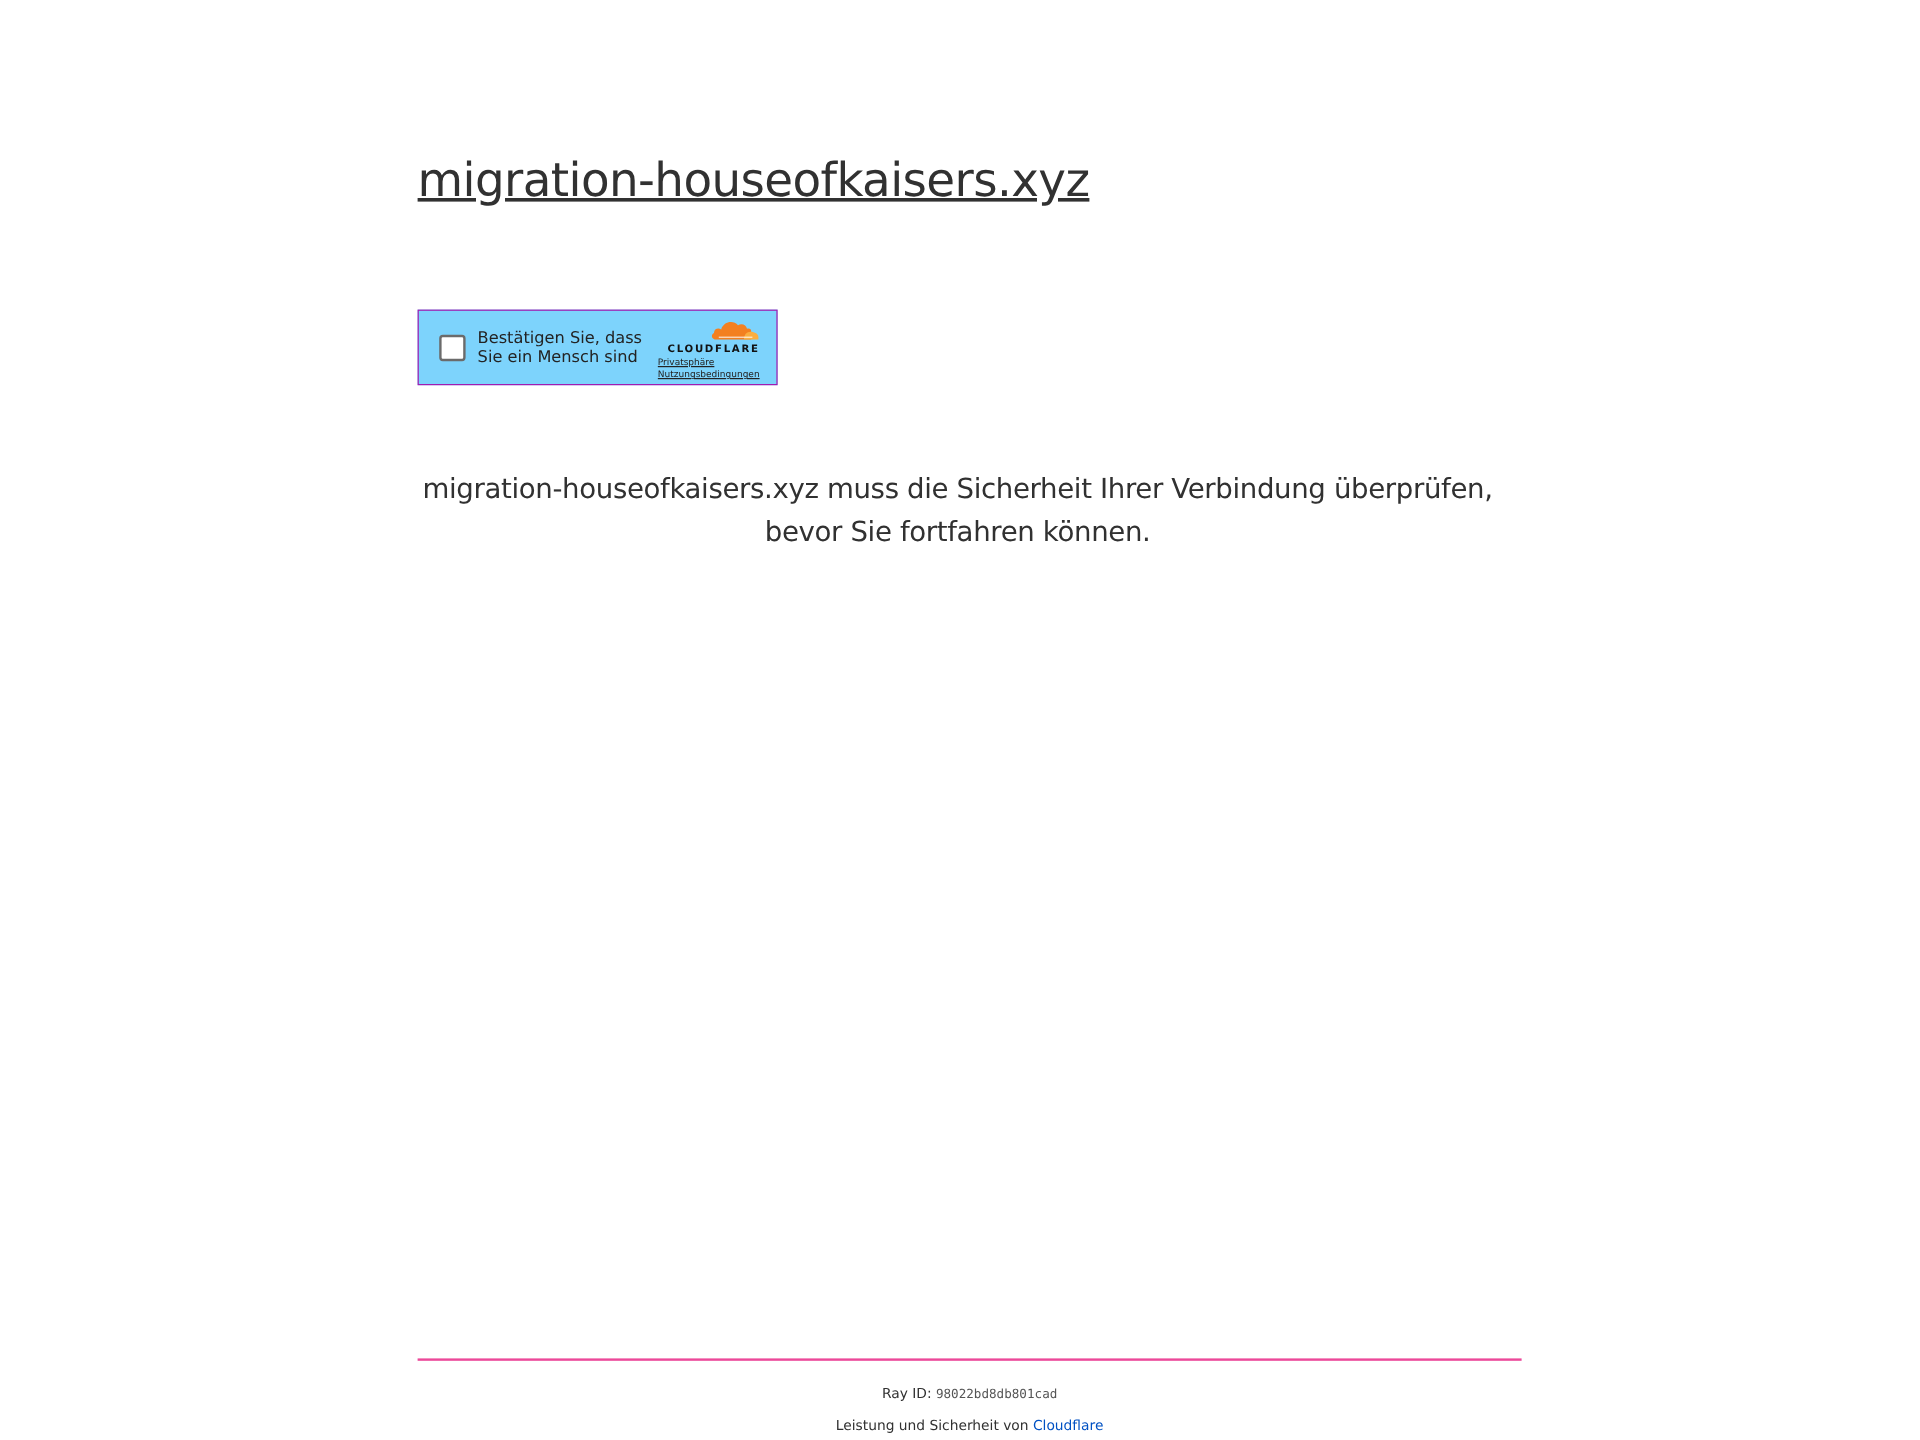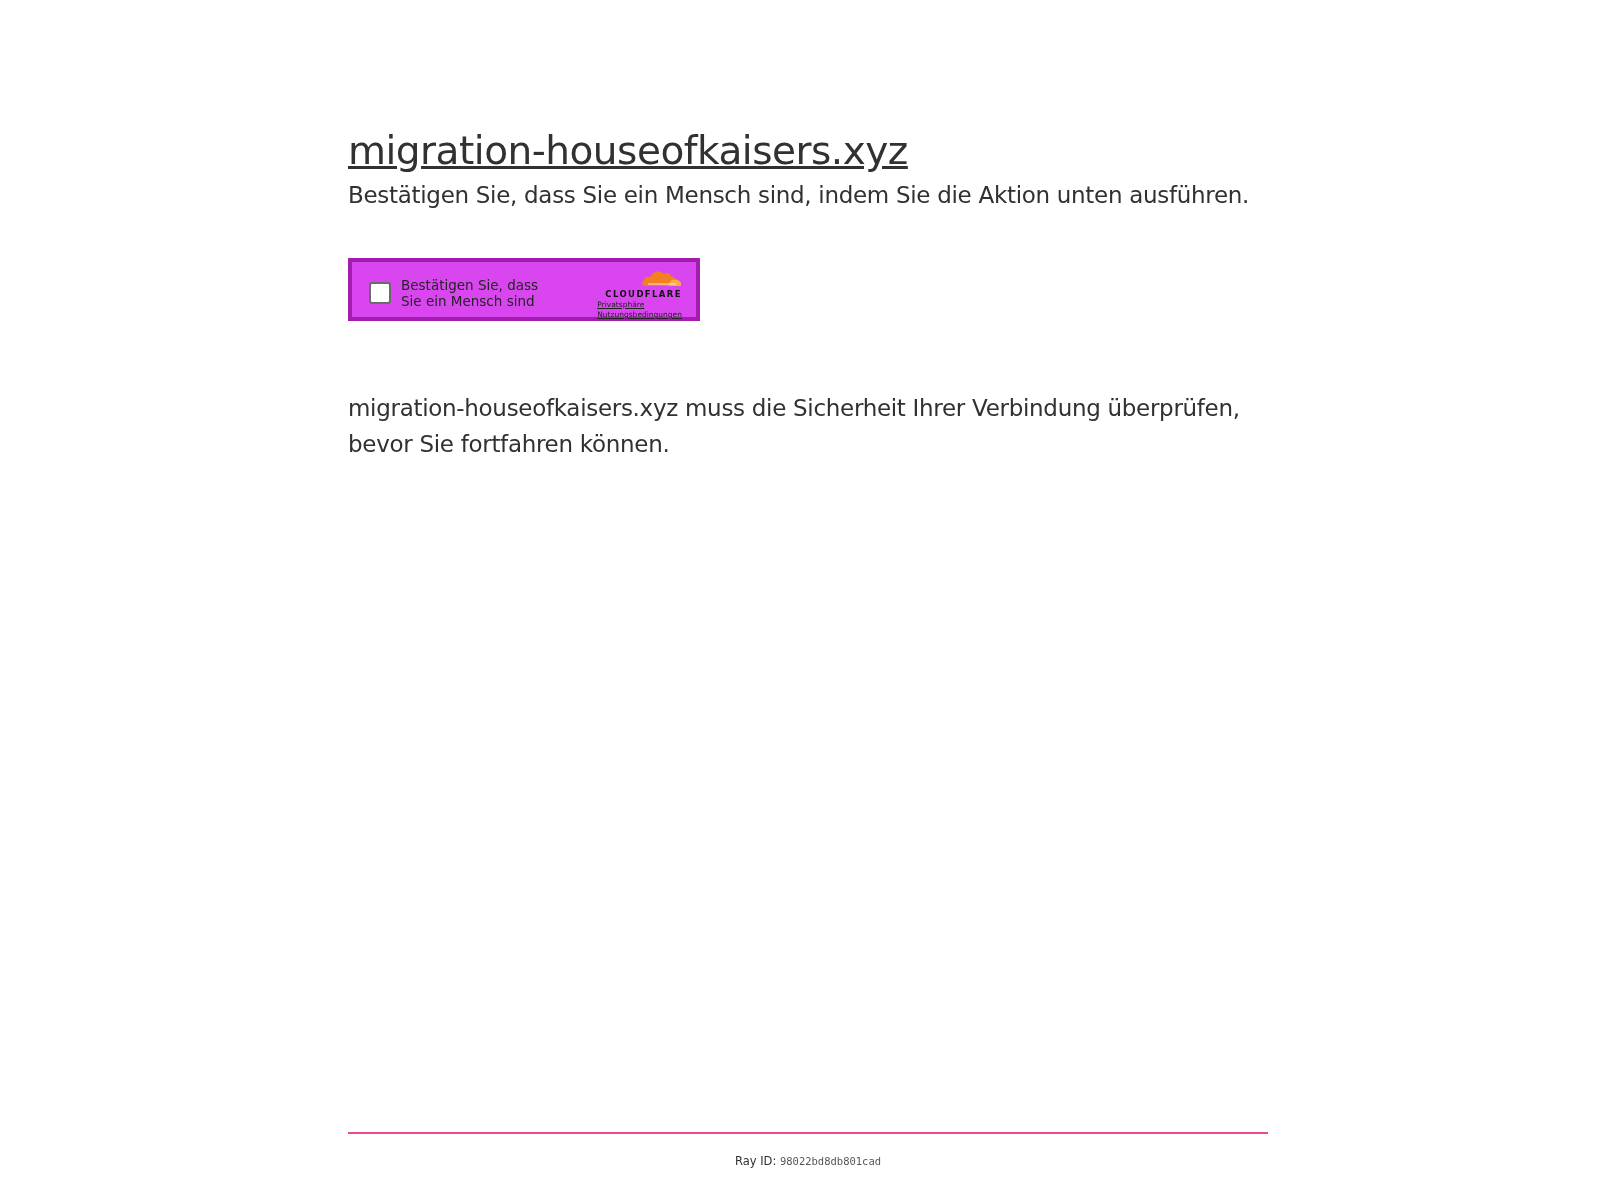--- a/index.html
+++ b/index.html
@@ -1,40 +1,39 @@
 <!DOCTYPE html>
 <html><head>
   <meta charset="utf-8">
   <style>
     html, body { margin: 0; padding: 0; background: #ffffff; }
     body { width: 1600px; height: 1200px; position: relative; font-family: "DejaVu Sans", sans-serif; color: #313131; overflow: hidden; }
     .main { position: absolute; left: 348px; top: 128px; width: 920px; }
     .title { font-size: 39px; font-weight: 500; line-height: 1.2; margin: 0; color: #313131; letter-spacing: -0.5px; text-decoration: underline; }
     .subtitle { font-size: 23px; line-height: 1.3; margin: 6px 0 0 0; color: #313131; letter-spacing: -0.3px; }
-    .widget { position: absolute; left: 0; top: 130px; width: 352px; height: 63px; box-sizing: border-box; border: 4px solid #a21caf; background: #d946ef; }
+    .widget { position: absolute; left: 0; top: 130px; width: 300px; height: 63px; box-sizing: border-box; border: 1px solid #a21caf; background: #7dd3fc; }
     .cb { position: absolute; left: 17px; top: 20px; width: 22px; height: 22px; box-sizing: border-box; border: 2px solid #6b6b6b; border-radius: 3px; background: #fff; cursor: pointer; }
     .cb-label { position: absolute; left: 49px; top: 15px; font-size: 13.5px; line-height: 16px; color: #232323; width: 140px; }
     .cf-logo { position: absolute; right: 14px; top: 6px; width: 82px; text-align: right; }
     .cf-cloud { display: block; margin-left: auto; width: 42px; height: 20px; }
     .cf-word { font-size: 8.5px; font-weight: bold; letter-spacing: 1.4px; color: #111; line-height: 10px; margin-top: 1px; }
     .cf-links { position: absolute; right: 14px; top: 38px; font-size: 7.5px; line-height: 10px; }
     .cf-links a { color: #232323; text-decoration: underline; display: block; }
-    .body-text { position: absolute; left: 0; top: 262px; width: 900px; font-size: 23px; line-height: 36px; color: #313131; letter-spacing: -0.3px; margin: 0; }
+    .body-text { position: absolute; left: 0; top: 262px; width: 900px; font-size: 23px; line-height: 36px; color: #313131; letter-spacing: -0.3px; margin: 0; text-align: center; }
     .footer { position: absolute; left: 348px; top: 1132px; width: 920px; border-top: 2px solid #ec4899; text-align: center; font-size: 11.5px; color: #313131; }
     .ray { margin-top: 20px; }
     .ray-id { font-family: "DejaVu Sans Mono", monospace; font-size: 10.5px; color: #555; }
     .perf { margin-top: 13px; }
     .perf a { color: #0051c3; text-decoration: none; }
   </style>
 </head>
 <body>
 
 <div class="main">
   <h1 class="title">migration-houseofkaisers.xyz</h1>
-  <p class="subtitle">Bestätigen Sie, dass Sie ein Mensch sind, indem Sie die Aktion unten ausführen.</p>
 
   <div class="widget">
     <div class="cb"></div>
     <div class="cb-label">Bestätigen Sie, dass Sie ein Mensch sind</div>
     <div class="cf-logo">
       <svg class="cf-cloud" viewBox="0 0 42 20">
         <path d="M6 18 C2 18 1 14 4 12.5 C4 9 7.5 8 10 9.5 C12 3 20 1.5 24 6 C27 4 31 5.5 31.5 9 C33 8.5 35 9 35 11 L35 18 Z" fill="#f38020"></path>
         <path d="M29 18 C29 14 31 11.5 34.5 11.5 C38 11.5 41 13.5 41 16 L41 18 Z" fill="#faae40"></path>
         <path d="M8 16 L36 16" stroke="#fff" stroke-width="0.8"></path>
       </svg>
@@ -47,13 +46,17 @@
   </div>
 
   <p class="body-text">migration-houseofkaisers.xyz muss die Sicherheit Ihrer Verbindung überprüfen, bevor Sie fortfahren können.</p>
 </div>
 
 <div class="footer">
   <div class="ray">
     <span>Ray ID:</span>
     <code class="ray-id">98022bd8db801cad</code>
   </div>
+  <div class="perf">
+    <span>Leistung und Sicherheit von</span>
+    <a>Cloudflare</a>
+  </div>
 </div>
 
 </body></html>

